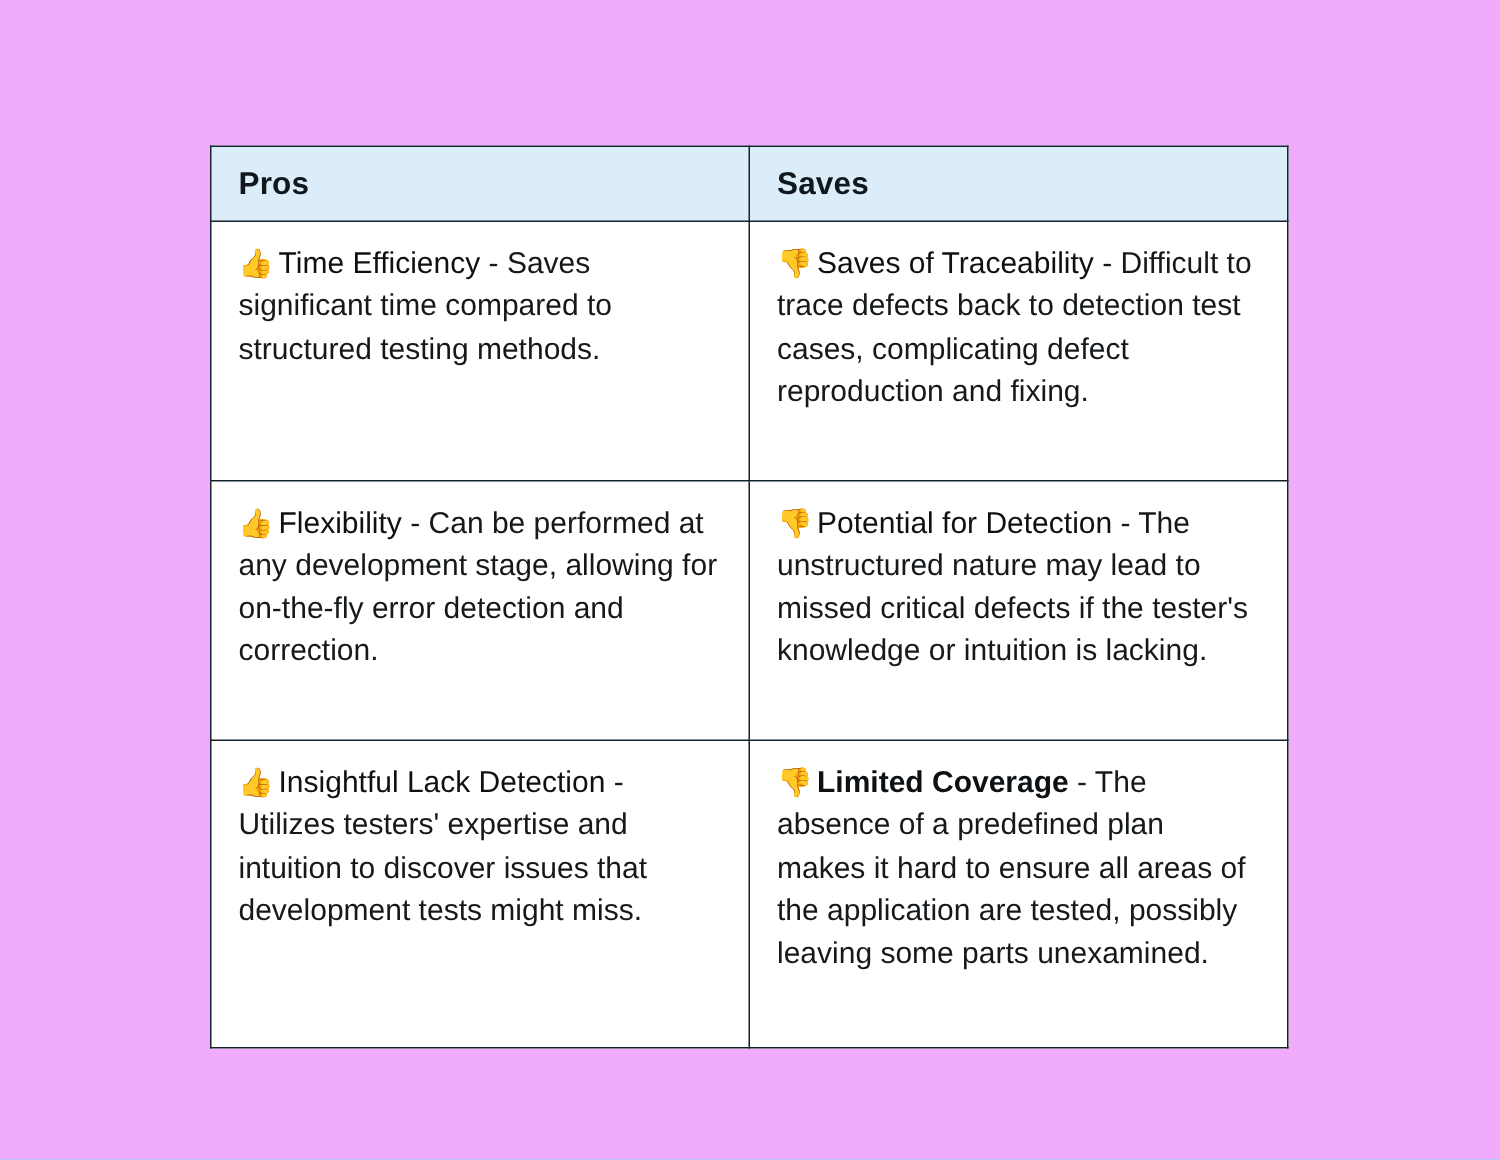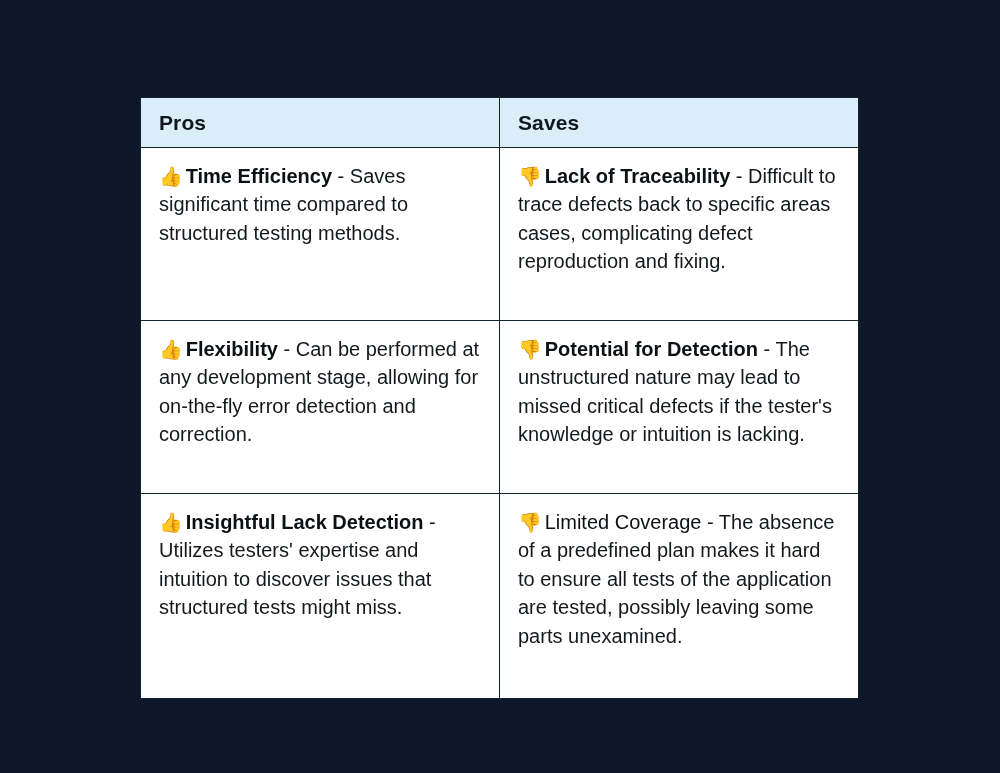--- a/index.html
+++ b/index.html
@@ -58,78 +58,78 @@
 
   .cell-emoji {
     font-family: "DejaVu Sans", sans-serif;
     font-size: 19px;
     line-height: 1;
     vertical-align: baseline;
     margin-right: 3px;
   }
 
   .cell-title {
-    font-weight: bold;
+    font-weight: normal;
     color: #0d1114;
   }
 
   .cell-title.plain {
-    font-weight: normal;
+    font-weight: bold;
   }
 
   .cell-body {
     color: #15191c;
   }
 
   
   tr[data-name="table-row"]:nth-child(1) td { height: 140px; }
   tr[data-name="table-row"]:nth-child(2) td { height: 140px; margin-top: 13px; }
   tr[data-name="table-row"]:nth-child(3) td { height: 172px; }
 </style>
 </head>
 <body>
 
-<div id="page" data-name="page-canvas" style="background: #0f172a;">
+<div id="page" data-name="page-canvas" style="background: #f0abfc;">
 
   <table id="pros-cons-table" data-name="pros-cons-table">
     <colgroup>
       <col class="col-left">
       <col class="col-right">
     </colgroup>
     <thead data-name="table-header">
       <tr data-name="table-header-row">
         <th data-name="column-header-pros">Pros</th>
         <th data-name="column-header-cons">Saves</th>
       </tr>
     </thead>
     <tbody data-name="table-body">
 
       <tr data-name="table-row">
         <td data-name="cell-pros">
           <span class="cell-emoji" data-name="thumbs-up-icon">👍</span><span class="cell-title" data-name="cell-title">Time Efficiency</span><span class="cell-body" data-name="cell-body"> - Saves significant time compared to structured testing methods.</span>
         </td>
         <td data-name="cell-cons">
-          <span class="cell-emoji" data-name="thumbs-down-icon">👎</span><span class="cell-title" data-name="cell-title">Lack of Traceability</span><span class="cell-body" data-name="cell-body"> - Difficult to trace defects back to specific areas cases, complicating defect reproduction and fixing.</span>
+          <span class="cell-emoji" data-name="thumbs-down-icon">👎</span><span class="cell-title" data-name="cell-title">Saves of Traceability</span><span class="cell-body" data-name="cell-body"> - Difficult to trace defects back to detection test cases, complicating defect reproduction and fixing.</span>
         </td>
       </tr>
 
       <tr data-name="table-row">
         <td data-name="cell-pros">
           <span class="cell-emoji" data-name="thumbs-up-icon">👍</span><span class="cell-title" data-name="cell-title">Flexibility</span><span class="cell-body" data-name="cell-body"> - Can be performed at any development stage, allowing for on-the-fly error detection and correction.</span>
         </td>
         <td data-name="cell-cons">
           <span class="cell-emoji" data-name="thumbs-down-icon">👎</span><span class="cell-title" data-name="cell-title">Potential for Detection</span><span class="cell-body" data-name="cell-body"> - The unstructured nature may lead to missed critical defects if the tester's knowledge or intuition is lacking.</span>
         </td>
       </tr>
 
       <tr data-name="table-row">
         <td data-name="cell-pros">
-          <span class="cell-emoji" data-name="thumbs-up-icon">👍</span><span class="cell-title" data-name="cell-title">Insightful Lack Detection</span><span class="cell-body" data-name="cell-body"> - Utilizes testers' expertise and intuition to discover issues that structured tests might miss.</span>
+          <span class="cell-emoji" data-name="thumbs-up-icon">👍</span><span class="cell-title" data-name="cell-title">Insightful Lack Detection</span><span class="cell-body" data-name="cell-body"> - Utilizes testers' expertise and intuition to discover issues that development tests might miss.</span>
         </td>
         <td data-name="cell-cons">
-          <span class="cell-emoji" data-name="thumbs-down-icon">👎</span><span class="cell-title plain" data-name="cell-title">Limited Coverage</span><span class="cell-body" data-name="cell-body"> - The absence of a predefined plan makes it hard to ensure all tests of the application are tested, possibly leaving some parts unexamined.</span>
+          <span class="cell-emoji" data-name="thumbs-down-icon">👎</span><span class="cell-title plain" data-name="cell-title">Limited Coverage</span><span class="cell-body" data-name="cell-body"> - The absence of a predefined plan makes it hard to ensure all areas of the application are tested, possibly leaving some parts unexamined.</span>
         </td>
       </tr>
 
     </tbody>
   </table>
 
 </div>
 
 </body></html>

